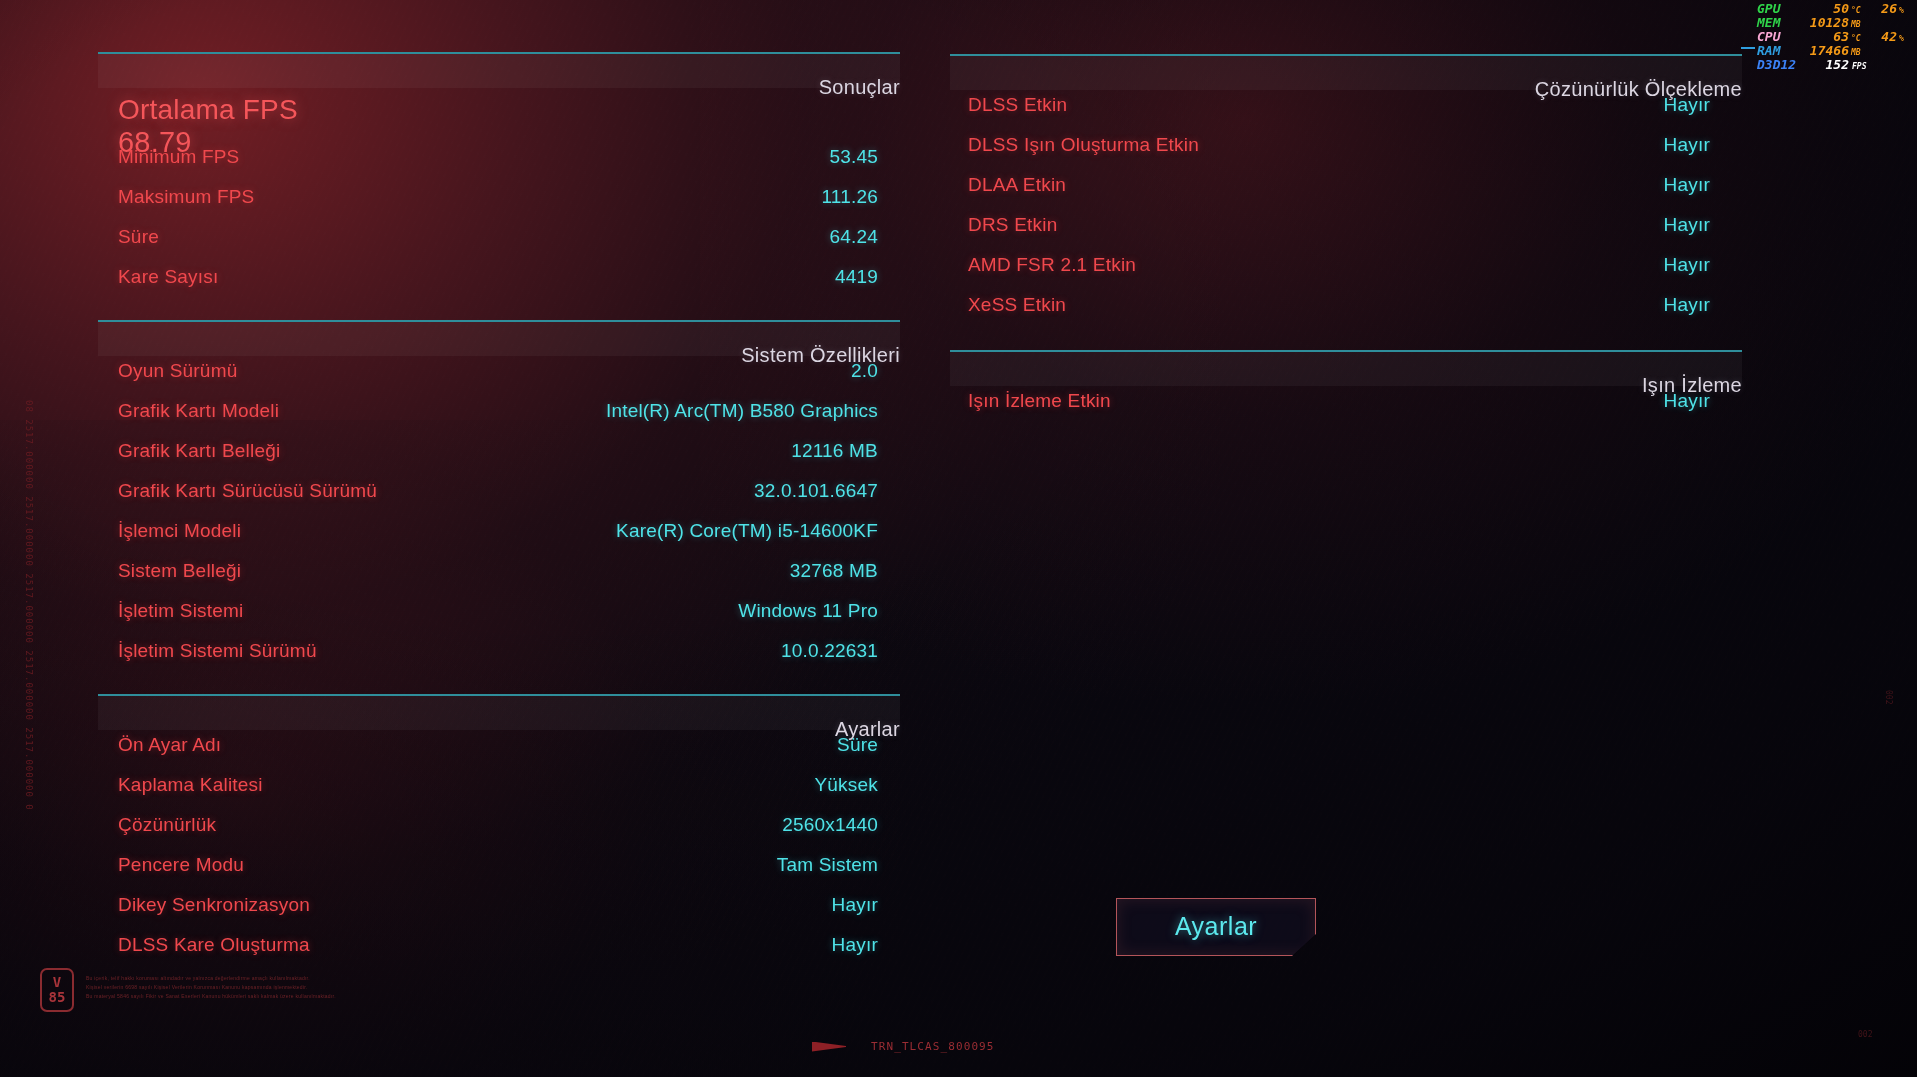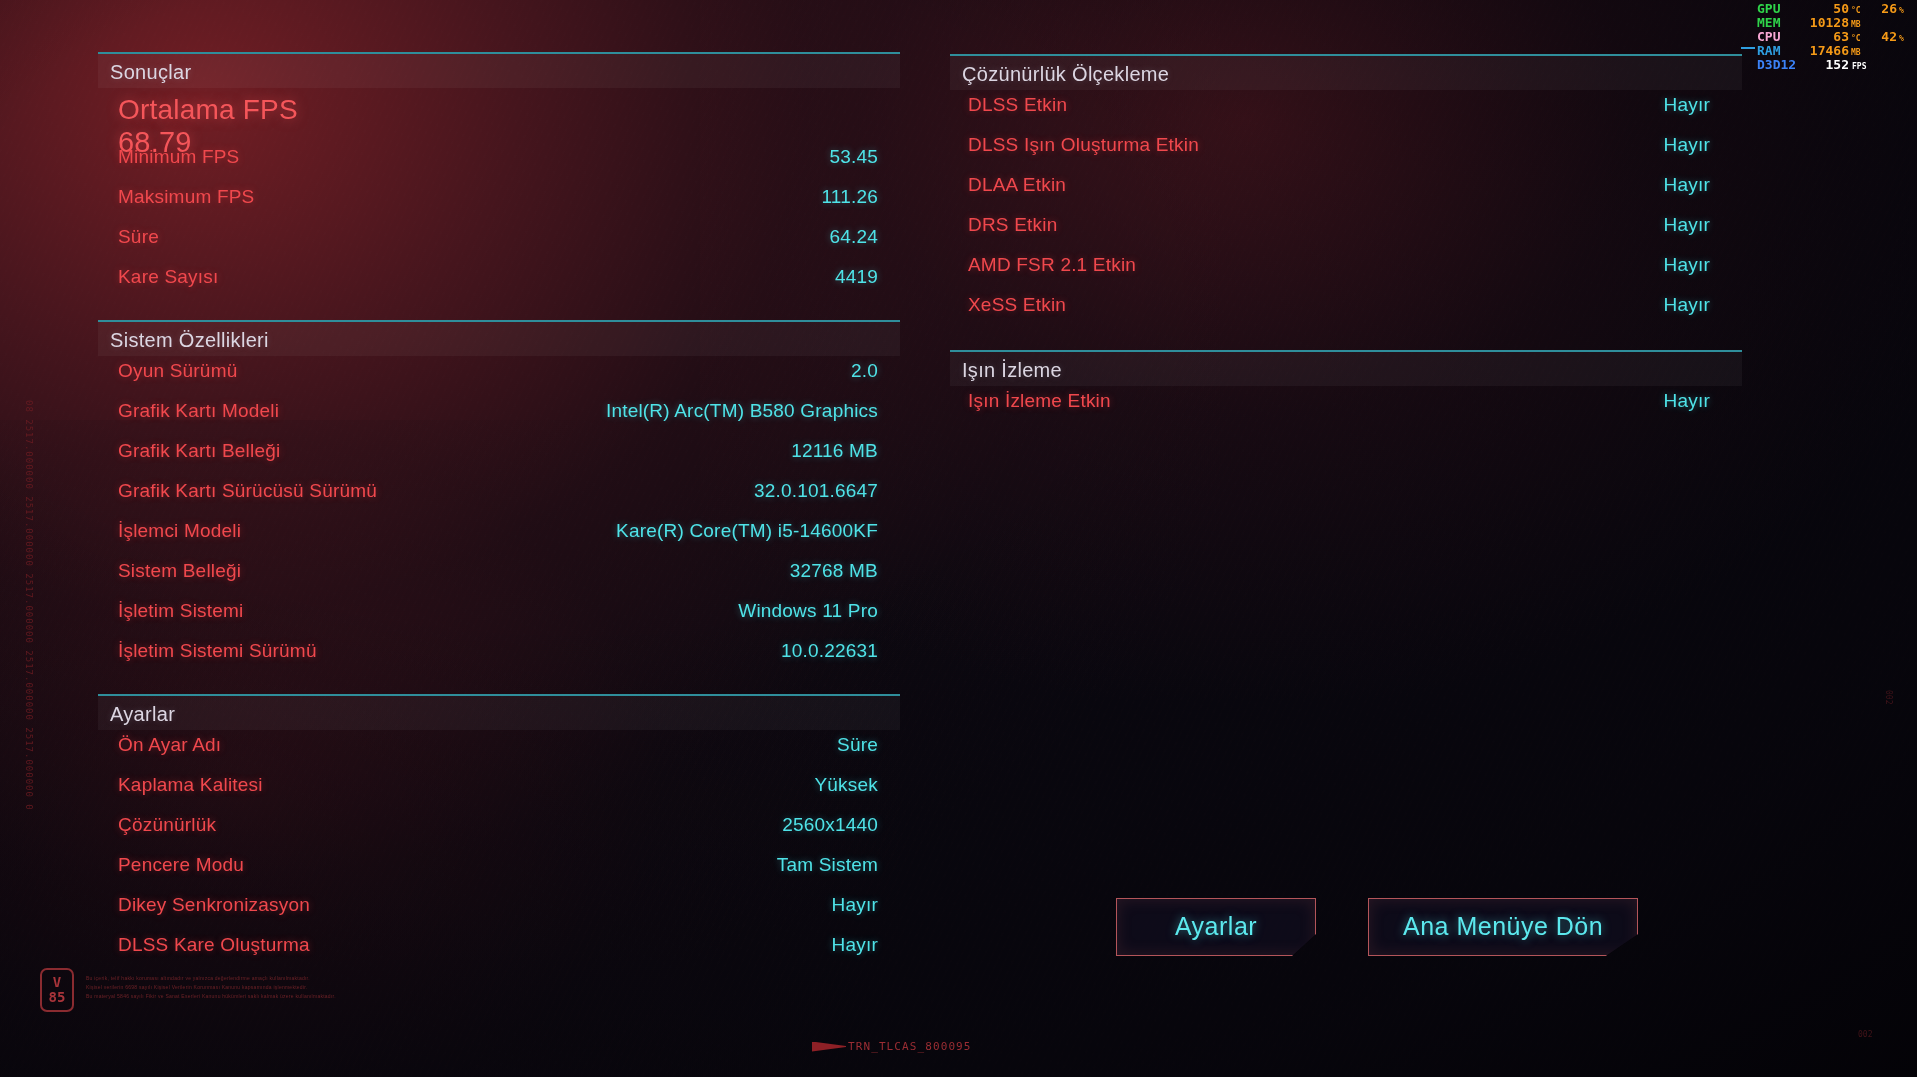--- a/index.html
+++ b/index.html
@@ -50,22 +50,23 @@
   
   .panel { position:absolute; }
   #left-panel  { left:98px;  top:52px;  width:802px; }
   #right-panel { left:950px; top:54px;  width:792px; }
 
   .section { margin-bottom:4px; }
   .section-head {
     position:relative;
     background:rgba(255,255,255,0.045);
     border-top:2px solid #2f8e9b;
-    padding:9px 0 8px 12px;
+    padding:24px 0 8px 12px;
     height:36px;
+    text-align:right;
   }
   .section-head .title {
     font-size:20px; color:#dcd6e2; letter-spacing:.3px;
     text-shadow:0 0 6px rgba(170,180,200,.25);
     line-height:19px;
   }
   .rows { padding-top:4px; }
   .row {
     display:flex; align-items:baseline; justify-content:space-between;
     padding:0 22px 0 20px;
@@ -118,20 +119,21 @@
     cursor:pointer;
   }
   #btn-ana-menu { min-width:200px; }
 
   
   #hud {
     position:absolute; right:8px; top:2px; z-index:30;
     font-family:"DejaVu Sans Mono", monospace;
     font-size:13px; line-height:13px; font-weight:bold;
     white-space:nowrap;
+    font-style:italic;
   }
   #hud .hrow { display:flex; align-items:baseline; height:13px; margin-bottom:1px; }
   #hud .k   { width:36px; text-align:left; }
   #hud .v   { width:56px; text-align:right; }
   #hud .u   { width:18px; text-align:left; font-size:8px; padding-left:2px; }
   #hud .v2  { width:30px; text-align:right; }
   #hud .u2  { width:12px; text-align:left; font-size:8px; padding-left:2px; }
   #hud .gpu { color:#2fd44a; }
   #hud .mem { color:#2fd44a; }
   #hud .cpu { color:#f9a8d4; }
@@ -175,21 +177,21 @@
   }
   #legal .lines { padding-top:6px; }
   #legal .lines div {
     font-size:5px; line-height:9px; color:#6d2227; letter-spacing:.25px;
     white-space:nowrap; font-family:"Liberation Sans", sans-serif;
   }
 
   
   #watermark {
     position:absolute; left:812px; top:1040px; z-index:20;
-    display:flex; align-items:center; gap:2px;
+    display:flex; align-items:center; gap:25px;
   }
   #watermark .arrow {
     width:34px; height:10px; background:#8e2026;
     clip-path:polygon(0 0, 100% 46%, 100% 54%, 0 100%);
   }
   #watermark .wtext {
     font-family:"DejaVu Sans Mono", monospace;
     font-size:11px; color:#9b2d33; letter-spacing:1.1px;
   }
 </style>
@@ -346,21 +348,20 @@
           <div class="row">
             <span class="label">Işın İzleme Etkin</span>
             <span class="value">Hayır</span>
           </div>
         </div>
       </div>
     </div>
 
   <div id="button-bar">
     <div class="cp-btn" id="btn-ayarlar">Ayarlar</div>
-    <div class="cp-btn" id="btn-ana-menu">Ana Menüye Dön</div>
   </div>
 
   <div id="hud">
     <div class="dash"></div>
     <div id="hud-rows">
         <div class="hrow">
           <span class="k gpu">GPU</span>
           <span class="v num">50</span>
           <span class="u unit">°C</span>
           <span class="v2 num">26</span>

